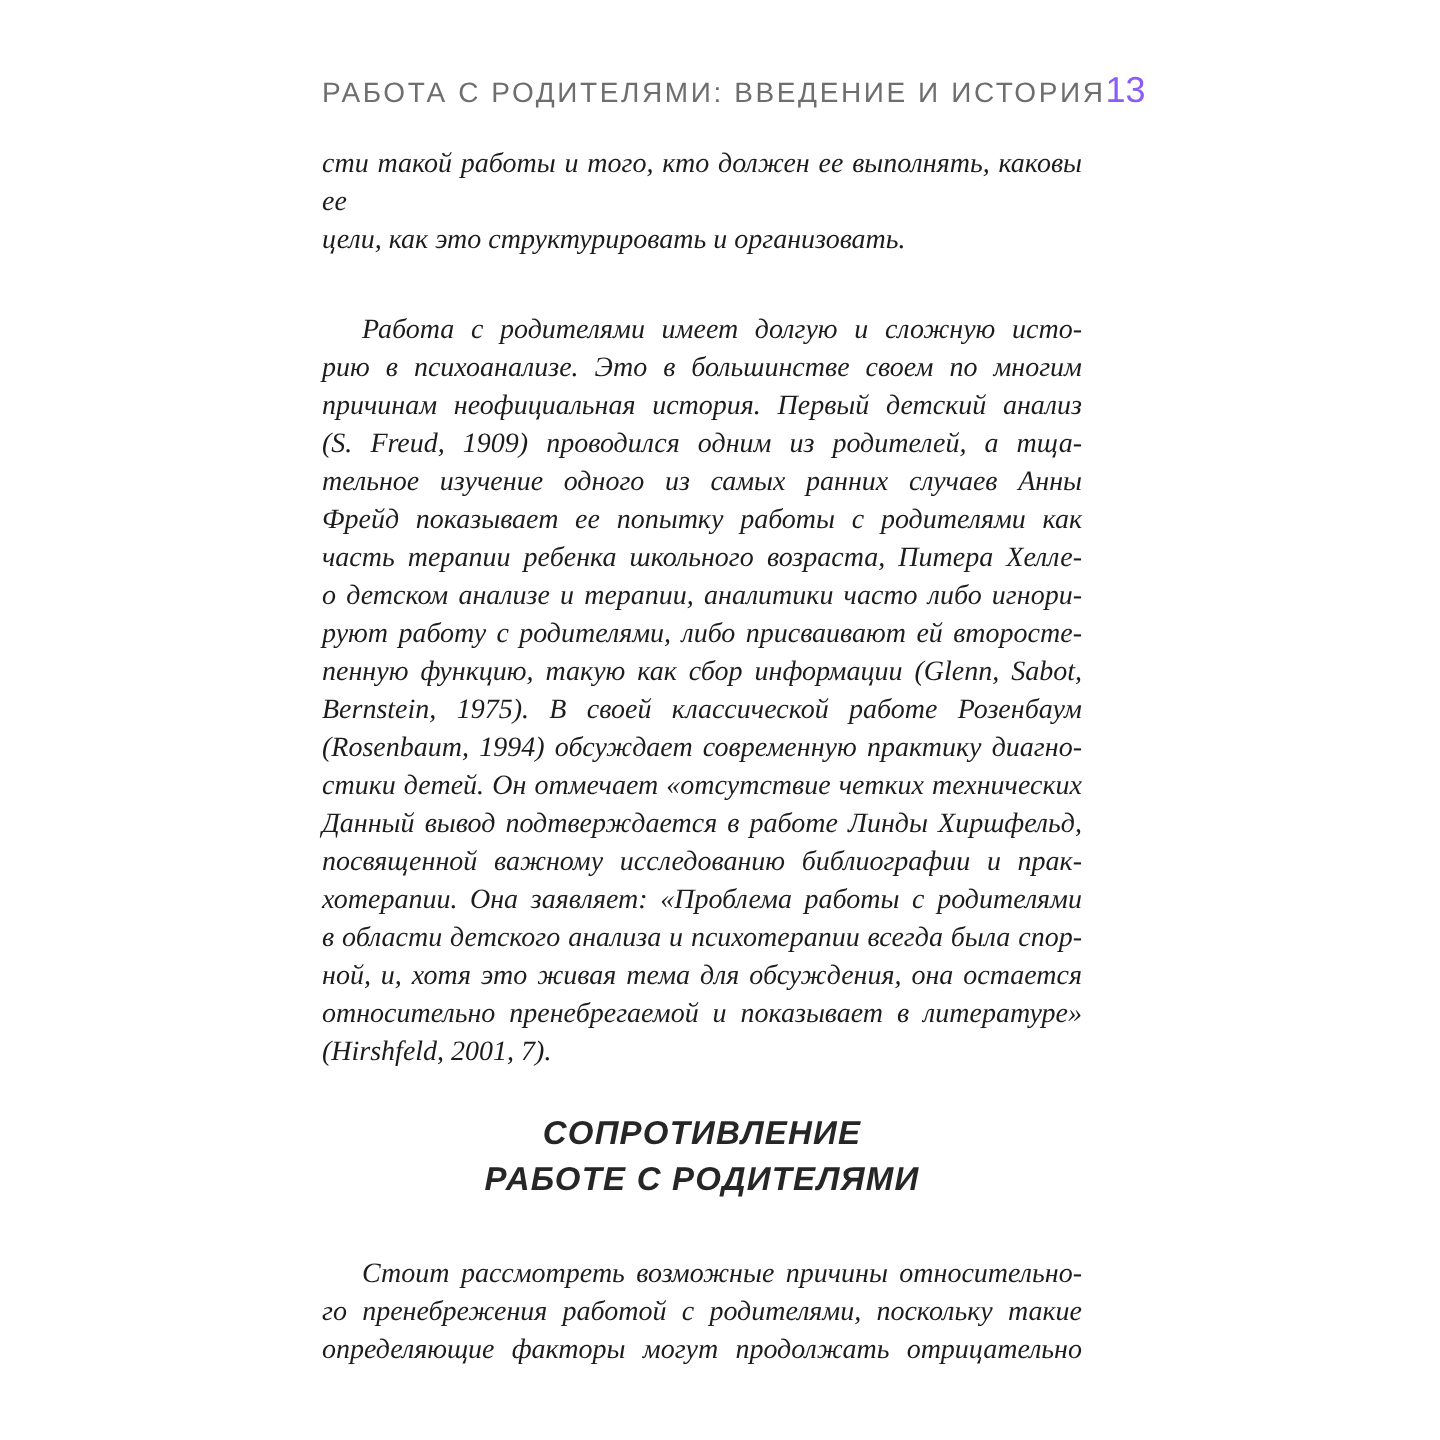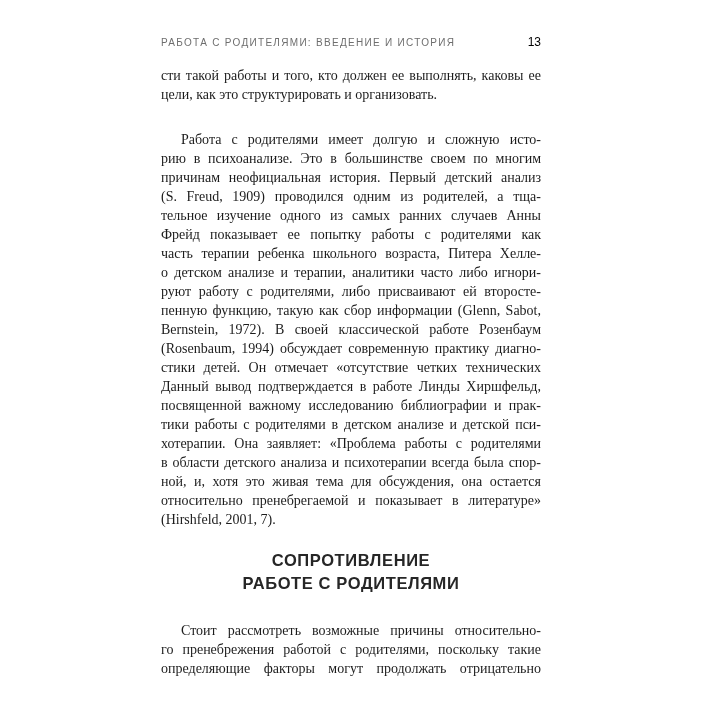--- a/index.html
+++ b/index.html
@@ -17,35 +17,36 @@
     width: 380px;
   }
   .running-head-row {
     display: flex;
     justify-content: space-between;
     align-items: baseline;
     margin-bottom: 17px;
   }
   .running-head {
     font-family: "Liberation Sans", "DejaVu Sans", sans-serif;
-    font-size: 10px;
+    font-size: 14px;
     letter-spacing: 1.3px;
     color: #6e6e6e;
     font-weight: normal;
     white-space: nowrap;
   }
   .page-number {
     font-family: "Liberation Sans", "DejaVu Sans", sans-serif;
-    font-size: 12px;
-    color: #000000;
+    font-size: 18px;
+    color: #8b5cf6;
     font-weight: normal;
   }
   .text-flow {
     color: #1c1c1c;
     font-size: 14px;
+    font-style: italic;
   }
   .line {
     line-height: 19px;
     text-align: justify;
     text-align-last: justify;
     white-space: normal;
   }
   .line.last-line {
     text-align-last: left;
   }
@@ -82,26 +83,25 @@
         <div class="line indent">Работа с родителями имеет долгую и сложную исто-</div>
         <div class="line">рию в психоанализе. Это в большинстве своем по многим</div>
         <div class="line">причинам неофициальная история. Первый детский анализ</div>
         <div class="line">(S. Freud, 1909) проводился одним из родителей, а тща-</div>
         <div class="line">тельное изучение одного из самых ранних случаев Анны</div>
         <div class="line">Фрейд показывает ее попытку работы с родителями как</div>
         <div class="line">часть терапии ребенка школьного возраста, Питера Хелле-</div>
         <div class="line">о детском анализе и терапии, аналитики часто либо игнори-</div>
         <div class="line">руют работу с родителями, либо присваивают ей второсте-</div>
         <div class="line">пенную функцию, такую как сбор информации (Glenn, Sabot,</div>
-        <div class="line">Bernstein, 1972). В своей классической работе Розенбаум</div>
+        <div class="line">Bernstein, 1975). В своей классической работе Розенбаум</div>
         <div class="line">(Rosenbaum, 1994) обсуждает современную практику диагно-</div>
         <div class="line">стики детей. Он отмечает «отсутствие четких технических</div>
         <div class="line">Данный вывод подтверждается в работе Линды Хиршфельд,</div>
         <div class="line">посвященной важному исследованию библиографии и прак-</div>
-        <div class="line">тики работы с родителями в детском анализе и детской пси-</div>
         <div class="line">хотерапии. Она заявляет: «Проблема работы с родителями</div>
         <div class="line">в области детского анализа и психотерапии всегда была спор-</div>
         <div class="line">ной, и, хотя это живая тема для обсуждения, она остается</div>
         <div class="line">относительно пренебрегаемой и показывает в литературе»</div>
         <div class="line last-line">(Hirshfeld, 2001, 7).</div>
       </div>
       <div class="section-heading">
         <div>СОПРОТИВЛЕНИЕ</div>
         <div>РАБОТЕ С РОДИТЕЛЯМИ</div>
       </div>

